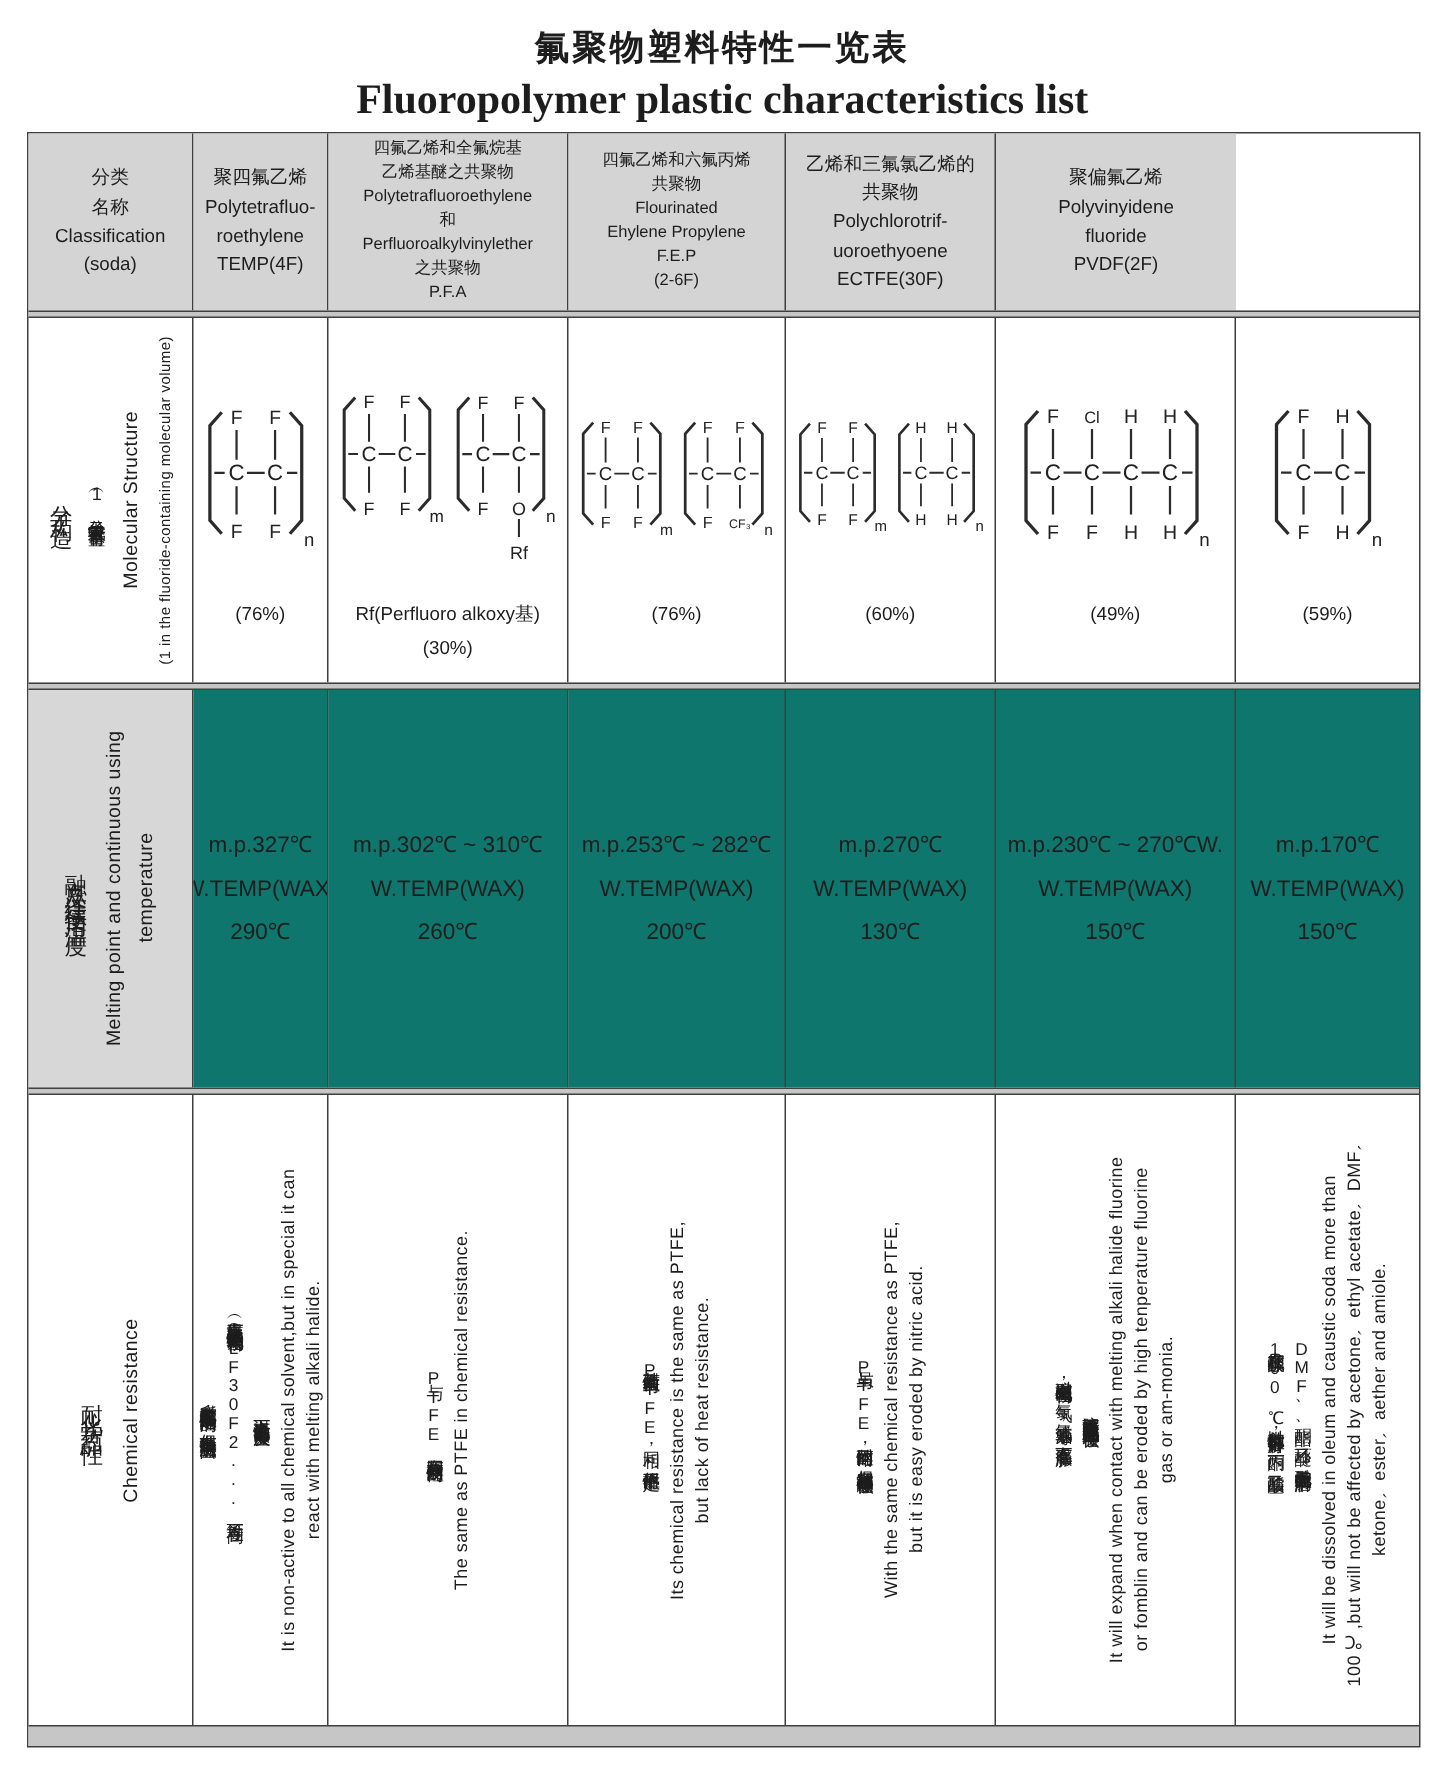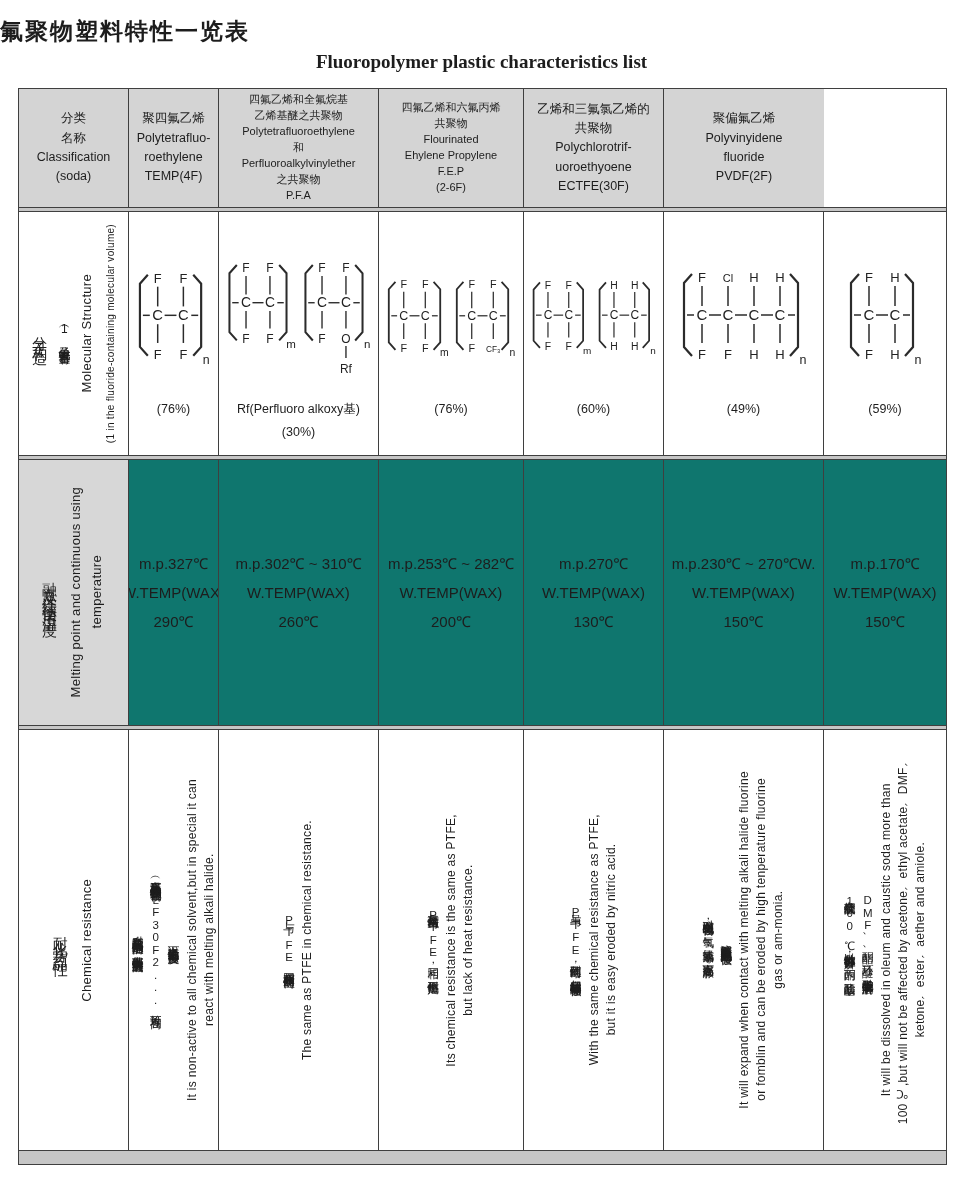--- a/index.html
+++ b/index.html
@@ -1,22 +1,22 @@
 <!DOCTYPE html>
 <html><head>
 <meta charset="utf-8">
 <style>
   * { box-sizing: border-box; }
   html,body { margin:0; padding:0; }
   body {
     width:963px; height:1179px; background:#fff; position:relative;
     font-family:"Liberation Sans", sans-serif; color:#1d1d1d; overflow:hidden;
   }
-  .title-zh { font-size:23px; font-weight:bold; letter-spacing:2px; margin:16px 0 2px; }
-  .title-en { text-align:center; font-family:"Liberation Serif", serif; font-size:19px; font-weight:bold; margin:4px 0 0; }
+  .title-zh { text-align:center; font-size:23px; font-weight:bold; letter-spacing:2px; margin:16px 0 2px; }
+  .title-en { text-align:center; font-family:"Liberation Serif", serif; font-size:28px; font-weight:bold; margin:4px 0 0; }
 
   .tbl {
     position:absolute; left:18px; top:88px; background:#fff;
     display:grid;
     grid-template-columns:110px 90px 160px 145px 140px 160px 122px;
     grid-template-rows:118px 5px 243px 5px 265px 5px 420px 14px;
     border:1px solid #3f3f3f;
   }
   .cell { border-right:1px solid #3f3f3f; overflow:hidden; }
   .cell.cl { border-right:none; }

